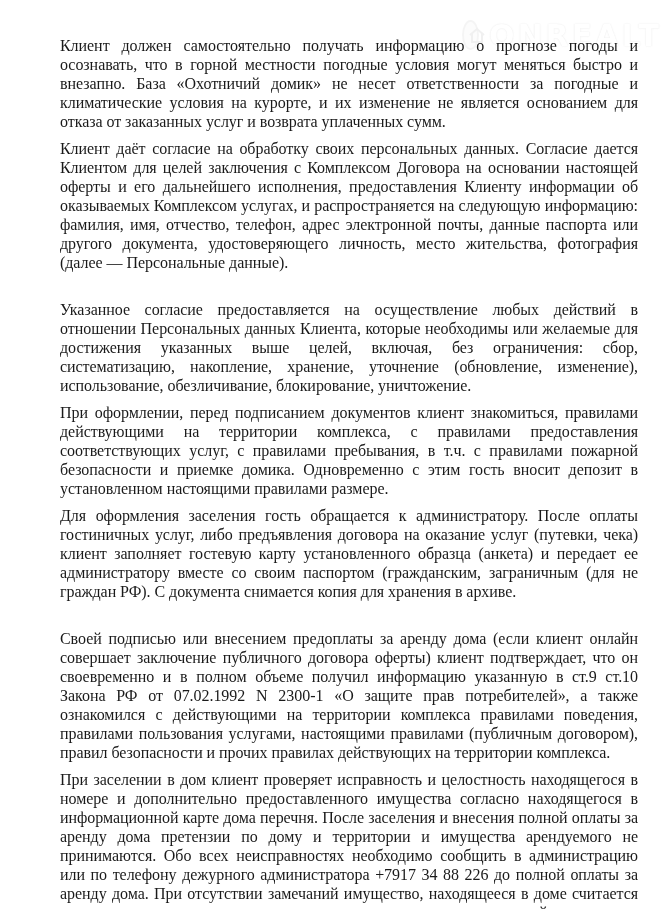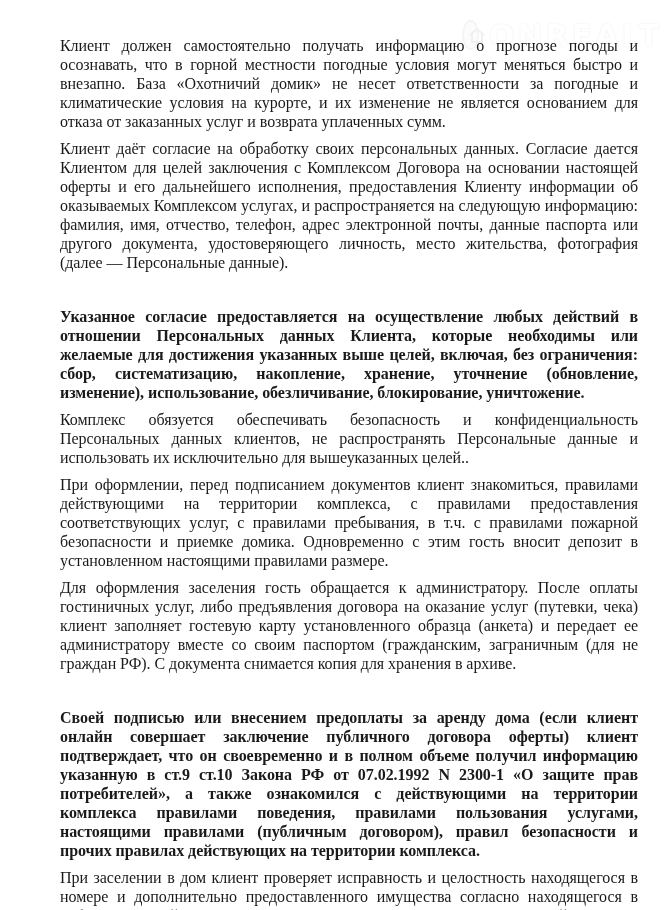--- a/index.html
+++ b/index.html
@@ -22,22 +22,21 @@
       width: 578px;
     }
     .para {
       font-size: 16px;
       line-height: 19px;
       text-align: justify;
       margin: 0 0 8px 0;
       letter-spacing: -0.05px;
     }
     .para.gap-before {
-      margin-top: 35px;
-      font-weight: bold;
+      margin-top: 28px;
     }
     .watermark {
       position: absolute;
       left: 462px;
       top: 18px;
       width: 200px;
       height: 34px;
       display: flex;
       align-items: center;
       opacity: 0.55;
@@ -75,19 +74,18 @@
       <path d="M2 9 L9 3 L16 9 M4 8 L4 16 L14 16 L14 8" fill="none" stroke="#e4e4e4" stroke-width="2"></path>
     </svg>
   </span>
   <span class="wm-text">ONREALT</span>
 </div>
 
 <div class="page">
   <p class="para">Клиент должен самостоятельно получать информацию о прогнозе погоды и осознавать, что в горной местности погодные условия могут меняться быстро и внезапно. База «Охотничий домик» не несет ответственности за погодные и климатические условия на курорте, и их изменение не является основанием для отказа от заказанных услуг и возврата уплаченных сумм.</p>
   <p class="para">Клиент даёт согласие на обработку своих персональных данных. Согласие дается Клиентом для целей заключения с Комплексом Договора на основании настоящей оферты и его дальнейшего исполнения, предоставления Клиенту информации об оказываемых Комплексом услугах, и распространяется на следующую информацию: фамилия, имя, отчество, телефон, адрес электронной почты, данные паспорта или другого документа, удостоверяющего личность, место жительства, фотография (далее — Персональные данные).</p>
   <p class="para gap-before">Указанное согласие предоставляется на осуществление любых действий в отношении Персональных данных Клиента, которые необходимы или желаемые для достижения указанных выше целей, включая, без ограничения: сбор, систематизацию, накопление, хранение, уточнение (обновление, изменение), использование, обезличивание, блокирование, уничтожение.</p>
-  <p class="para">Комплекс обязуется обеспечивать безопасность и конфиденциальность Персональных данных клиентов, не распространять Персональные данные и использовать их исключительно для вышеуказанных целей..</p>
   <p class="para">При оформлении, перед подписанием документов клиент знакомиться, правилами действующими на территории комплекса, с правилами предоставления соответствующих услуг, с правилами пребывания, в т.ч. с правилами пожарной безопасности и приемке домика. Одновременно с этим гость вносит депозит в установленном настоящими правилами размере.</p>
   <p class="para">Для оформления заселения гость обращается к администратору. После оплаты гостиничных услуг, либо предъявления договора на оказание услуг (путевки, чека) клиент заполняет гостевую карту установленного образца (анкета)  и передает ее администратору вместе со своим паспортом (гражданским, заграничным (для не граждан РФ). С документа снимается копия для хранения в архиве.</p>
   <p class="para gap-before">Своей подписью или внесением предоплаты за аренду дома (если клиент онлайн совершает заключение публичного договора оферты) клиент подтверждает, что он своевременно и в полном объеме получил информацию указанную в ст.9 ст.10 Закона РФ от 07.02.1992 N 2300-1 «О защите прав потребителей», а также ознакомился с действующими на территории комплекса правилами поведения, правилами пользования услугами, настоящими правилами (публичным договором), правил безопасности и прочих правилах действующих на территории комплекса.</p>
   <p class="para">При заселении в дом клиент проверяет исправность и целостность находящегося в номере и дополнительно предоставленного имущества согласно находящегося в информационной карте дома перечня.  После заселения и внесения полной оплаты за аренду дома претензии по дому и территории и имущества арендуемого не принимаются. Обо всех неисправностях необходимо сообщить в администрацию или по телефону дежурного администратора +7917 34 88 226 до полной оплаты за аренду дома. При отсутствии замечаний имущество, находящееся в доме считается принятым клиентом в исправном состоянии и комплектации, указанной в описи.</p>
 
 </div>
 
 </body></html>

